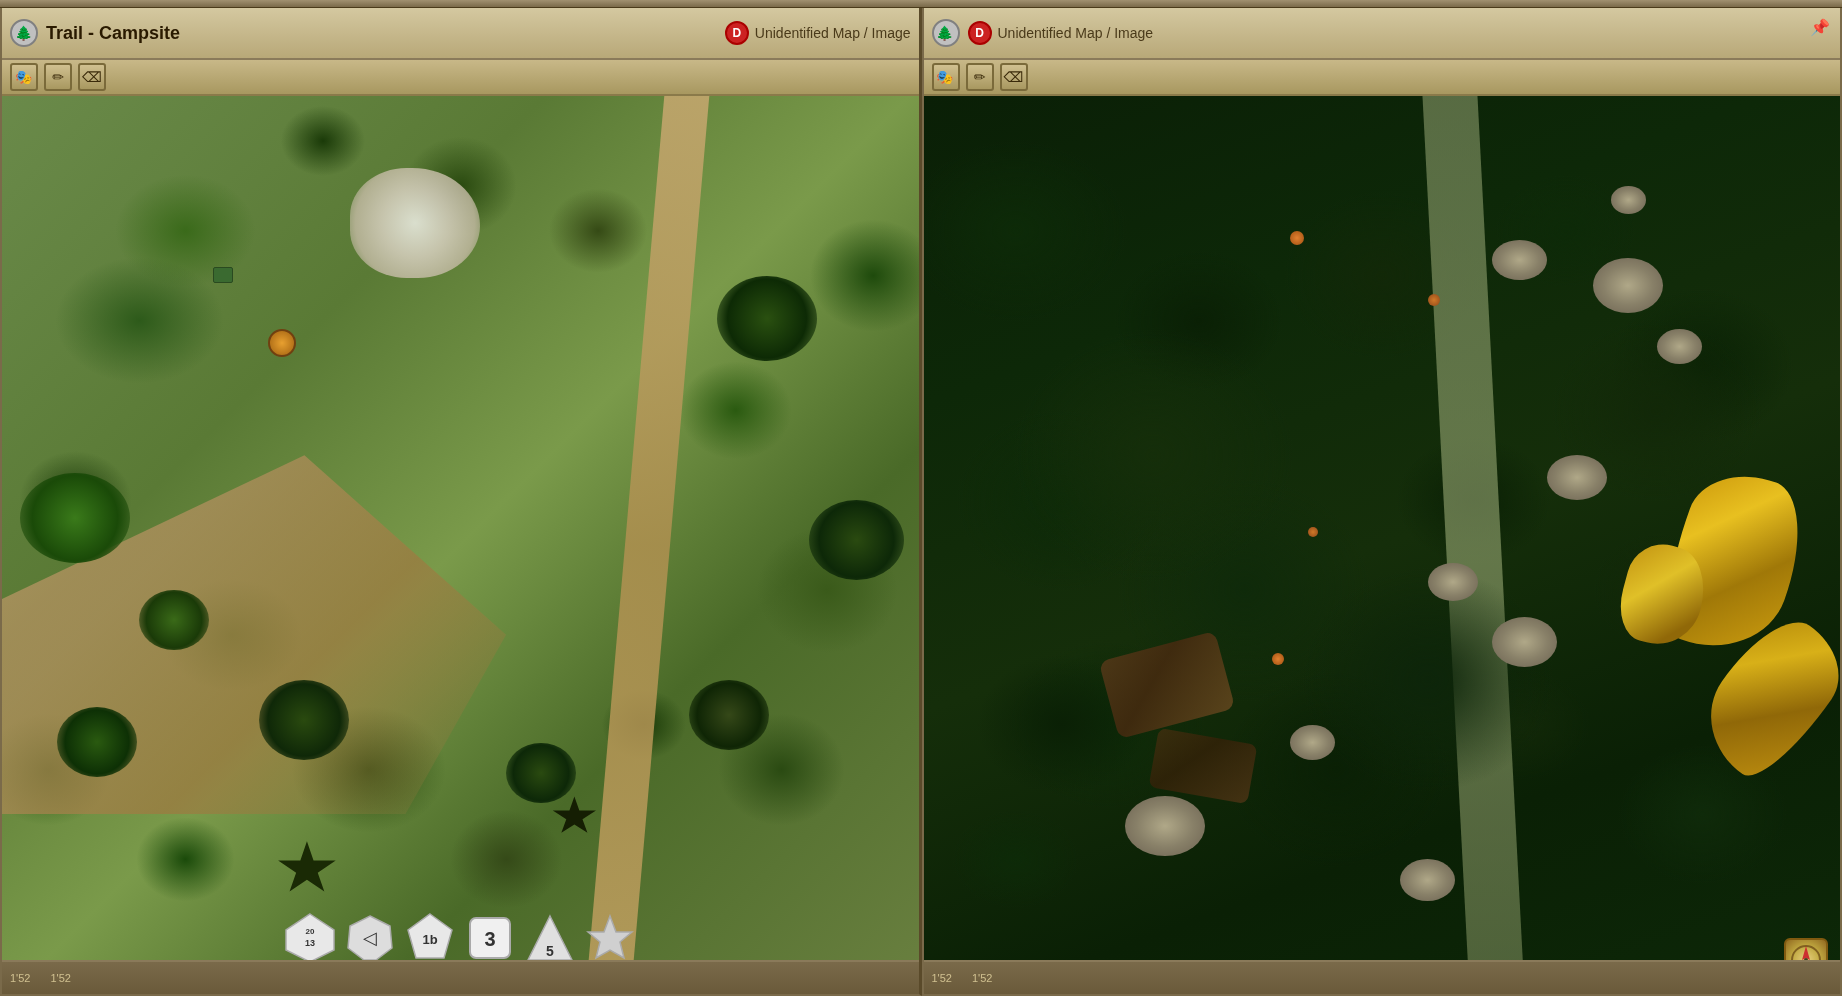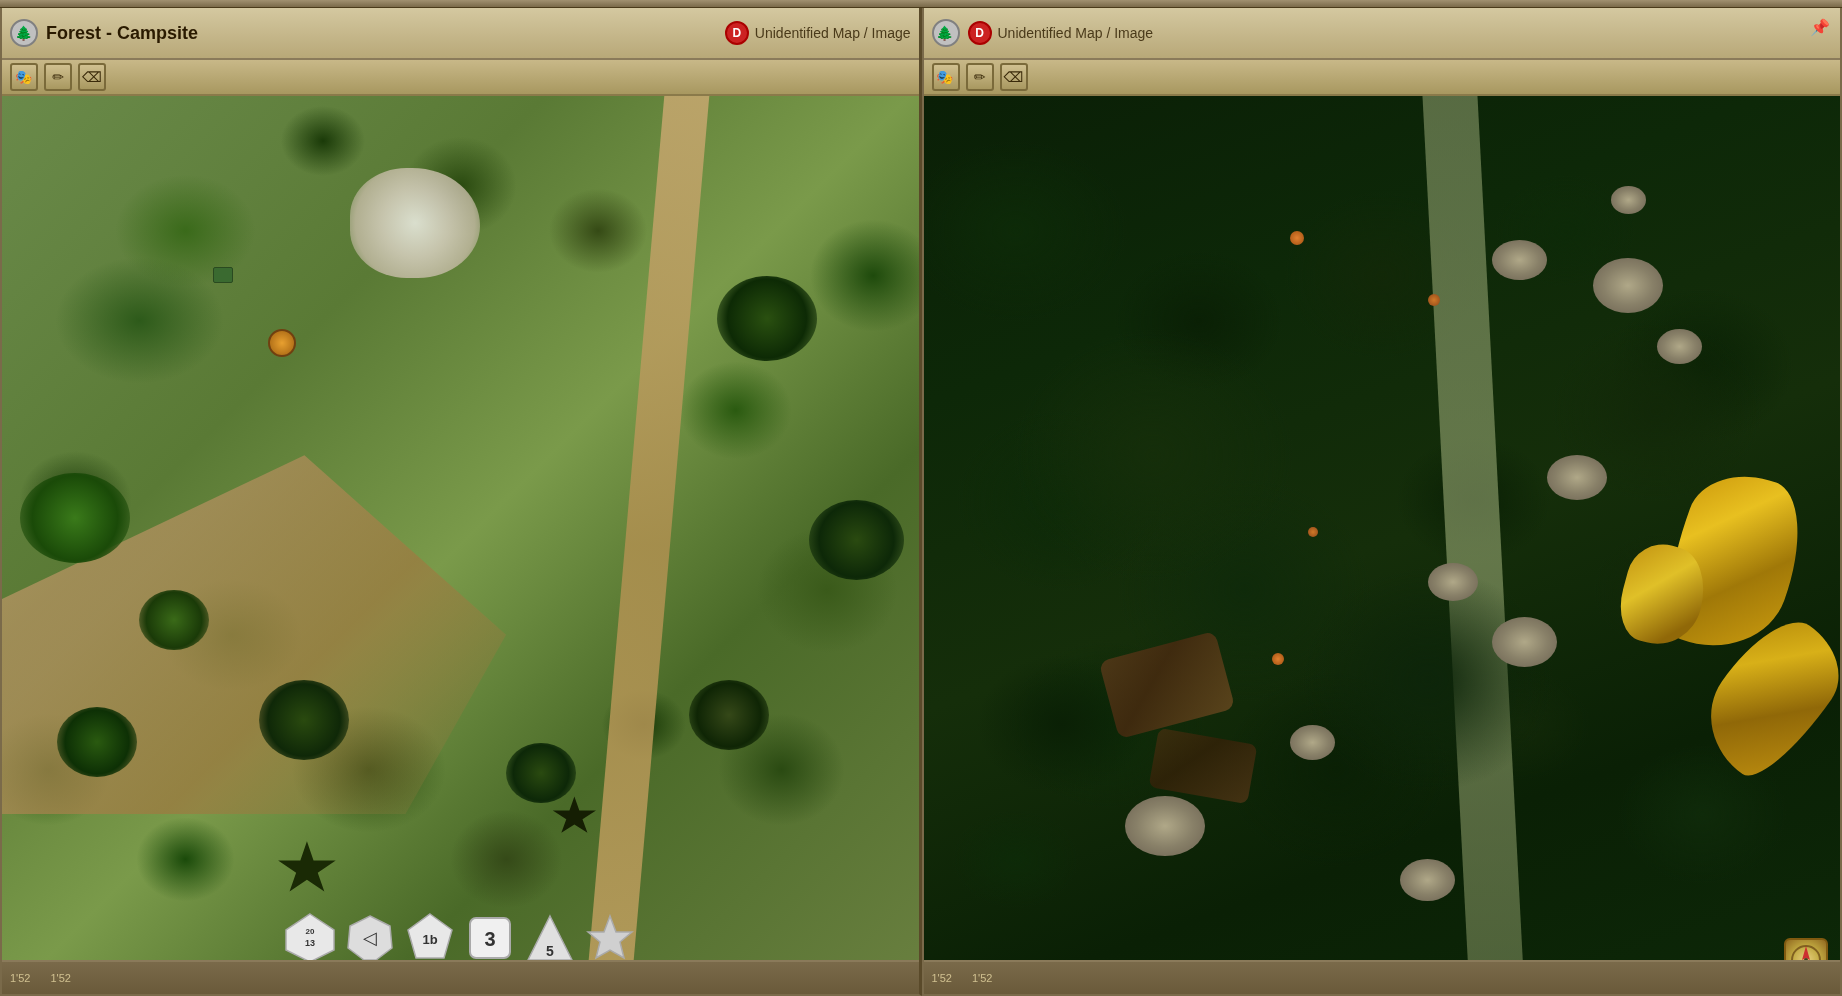--- a/index.html
+++ b/index.html
@@ -317,21 +317,21 @@
 <div class="app-container">
 
   <div class="title-bar"></div>
 
   <div class="windows-container">
 
     <div class="map-window map-window-left">
 
       <div class="window-titlebar">
         <div class="window-icon">🌲</div>
-        <div class="window-title">Forest - Campsite</div>
+        <div class="window-title">Trail - Campsite</div>
         <div class="unidentified-badge">
           <div class="unidentified-icon">D</div>
           <span>Unidentified Map / Image</span>
         </div>
       </div>
 
       <div class="window-controls-bar">
         <div class="toolbar-btn" title="Mask">🎭</div>
         <div class="toolbar-btn" title="Pencil">✏</div>
         <div class="toolbar-btn" title="Eraser">⌫</div>

